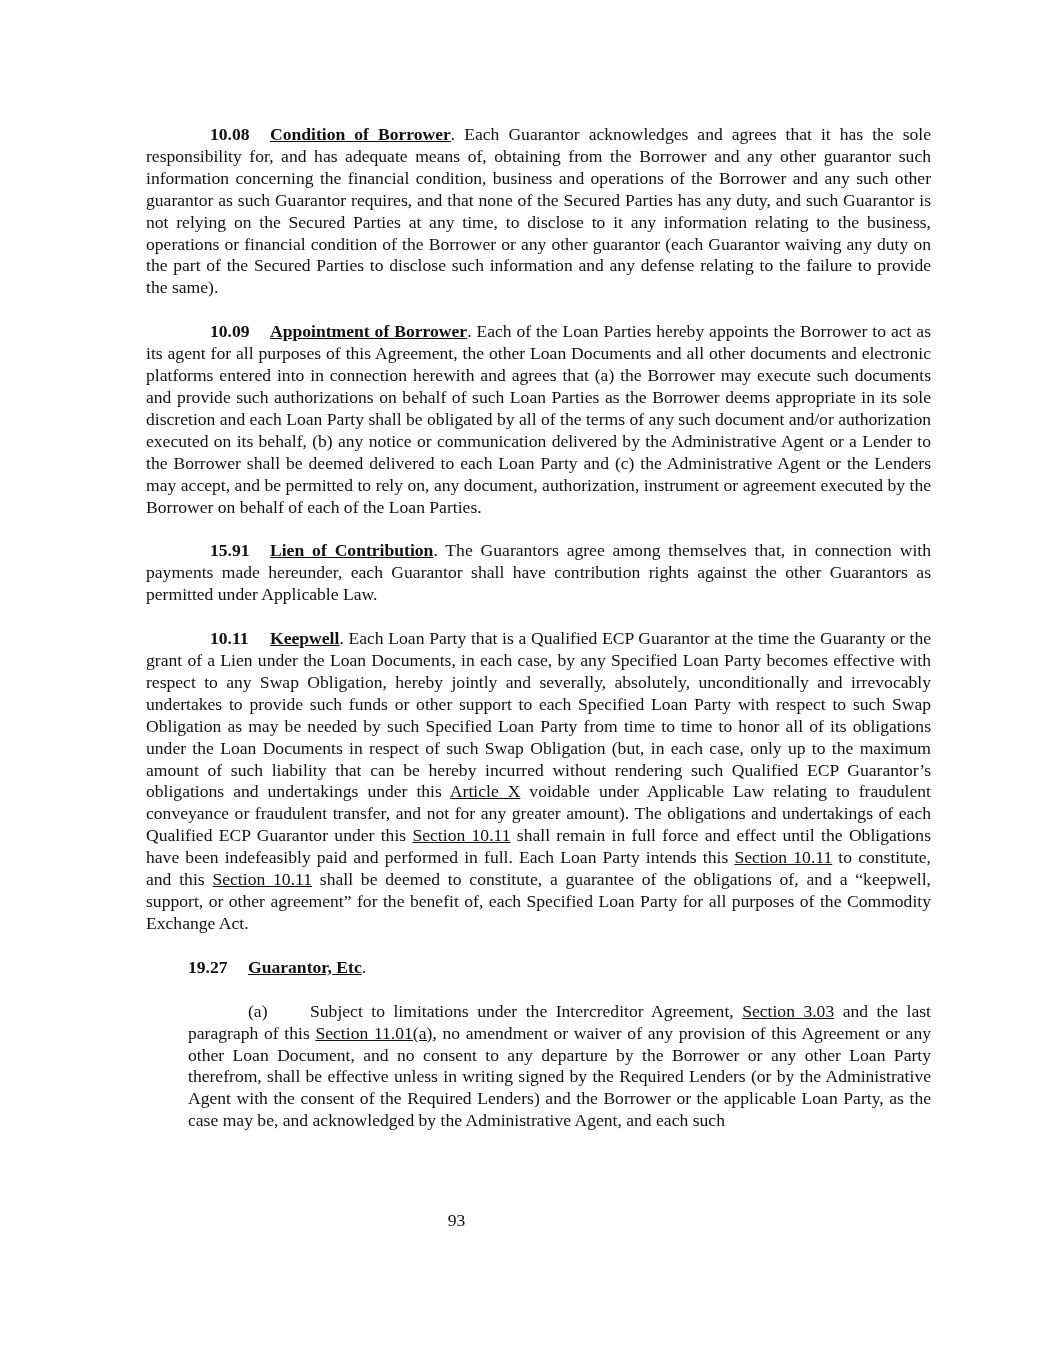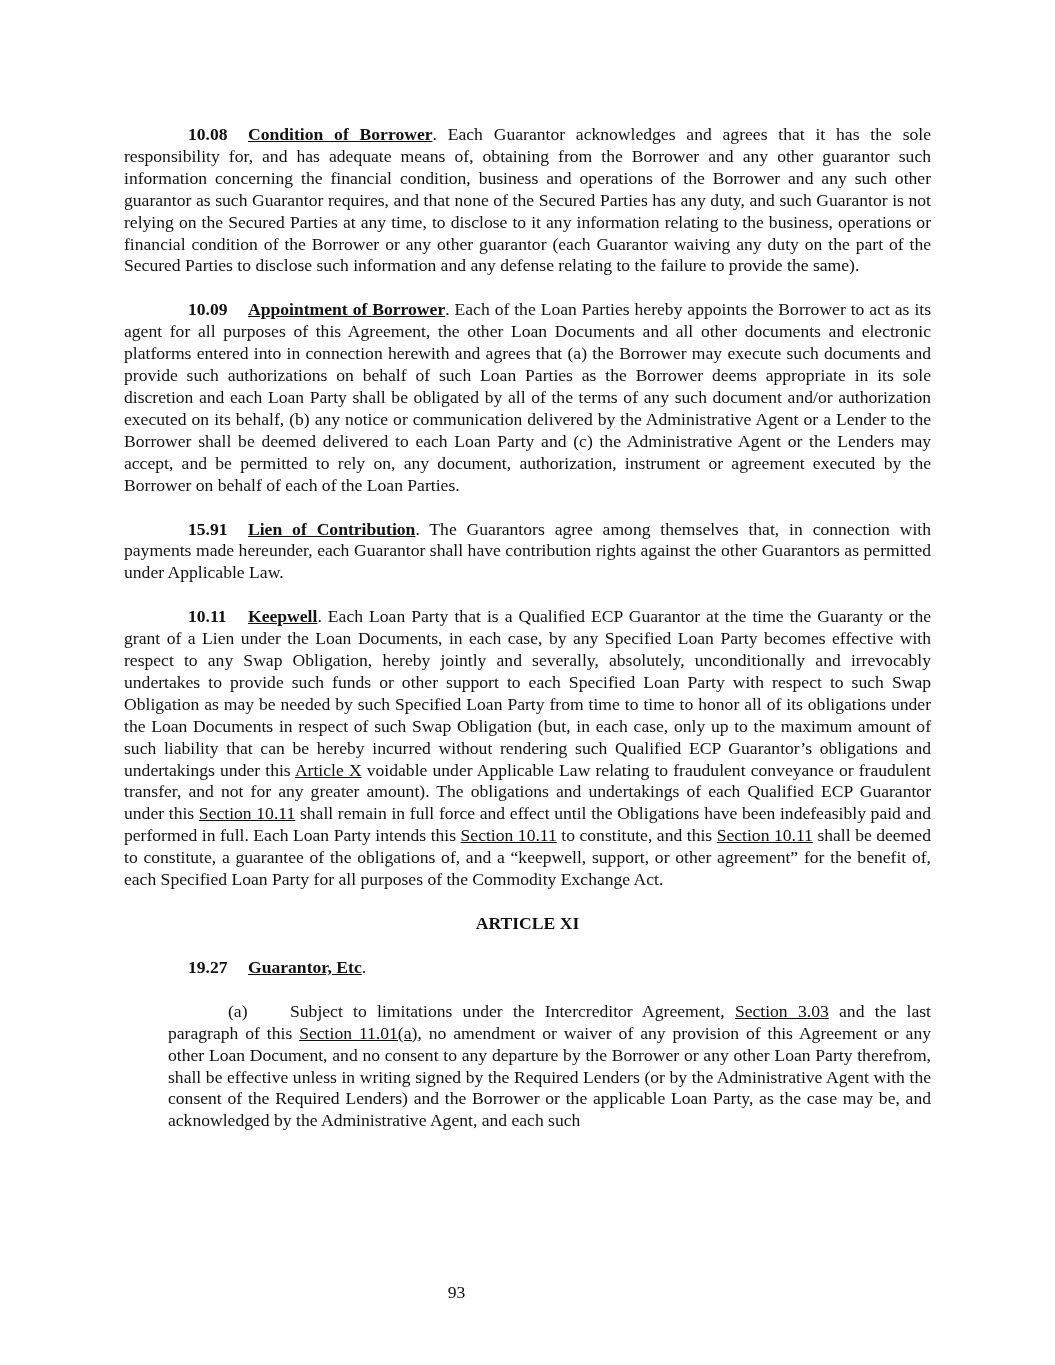--- a/index.html
+++ b/index.html
@@ -24,20 +24,21 @@
       line-height: 21.9px;
     }
     p {
       margin: 0;
       text-align: justify;
       text-align-last: left;
     }
     .para {
       text-indent: 64px;
       margin-bottom: 22px;
+      margin-left: 22px;
     }
     .sec-num {
       font-weight: bold;
       display: inline-block;
       text-indent: 0;
       width: 60px;
     }
     .sec-title {
       font-weight: bold;
       text-decoration: underline;
@@ -52,52 +53,51 @@
       margin-bottom: 22px;
     }
     .article-sub {
       text-decoration: underline;
     }
     .sub-head {
       padding-left: 64px;
       margin-bottom: 22px;
     }
     .subpara {
-      margin-left: 44px;
+      margin-left: 64px;
       text-indent: 60px;
     }
     .subpara-label {
       display: inline-block;
       text-indent: 0;
       width: 62px;
     }
     .page-number {
       position: absolute;
-      top: 1282px;
+      top: 1210px;
       left: 0;
       width: 913px;
       text-align: center;
       font-size: 17.6px;
       font-family: "Liberation Serif", "DejaVu Serif", serif;
     }
   </style>
 </head>
 <body>
 
 <div class="page">
 
   <p class="para"><span class="sec-num">10.08</span><span class="sec-title">Condition of Borrower</span><span>.  Each Guarantor acknowledges and agrees that it has the sole responsibility for, and has adequate means of, obtaining from the Borrower and any other guarantor such information concerning the financial condition, business and operations of the Borrower and any such other guarantor as such Guarantor requires, and that none of the Secured Parties has any duty, and such Guarantor is not relying on the Secured Parties at any time, to disclose to it any information relating to the business, operations or financial condition of the Borrower or any other guarantor (each Guarantor waiving any duty on the part of the Secured Parties to disclose such information and any defense relating to the failure to provide the same).</span></p>
 
   <p class="para"><span class="sec-num">10.09</span><span class="sec-title">Appointment of Borrower</span><span>.  Each of the Loan Parties hereby appoints the Borrower to act as its agent for all purposes of this Agreement, the other Loan Documents and all other documents and electronic platforms entered into in connection herewith and agrees that (a) the Borrower may execute such documents and provide such authorizations on behalf of such Loan Parties as the Borrower deems appropriate in its sole discretion and each Loan Party shall be obligated by all of the terms of any such document and/or authorization executed on its behalf, (b) any notice or communication delivered by the Administrative Agent or a Lender to the Borrower shall be deemed delivered to each Loan Party and (c) the Administrative Agent or the Lenders may accept, and be permitted to rely on, any document, authorization, instrument or agreement executed by the Borrower on behalf of each of the Loan Parties.</span></p>
 
   <p class="para"><span class="sec-num">15.91</span><span class="sec-title">Lien of Contribution</span><span>.  The Guarantors agree among themselves that, in connection with payments made hereunder, each Guarantor shall have contribution rights against the other Guarantors as permitted under Applicable Law.</span></p>
 
   <p class="para"><span class="sec-num">10.11</span><span class="sec-title">Keepwell</span><span>.  Each Loan Party that is a Qualified ECP Guarantor at the time the Guaranty or the grant of a Lien under the Loan Documents, in each case, by any Specified Loan Party becomes effective with respect to any Swap Obligation, hereby jointly and severally, absolutely, unconditionally and irrevocably undertakes to provide such funds or other support to each Specified Loan Party with respect to such Swap Obligation as may be needed by such Specified Loan Party from time to time to honor all of its obligations under the Loan Documents in respect of such Swap Obligation (but, in each case, only up to the maximum amount of such liability that can be hereby incurred without rendering such Qualified ECP Guarantor’s obligations and undertakings under this </span><span class="xref">Article X</span><span> voidable under Applicable Law relating to fraudulent conveyance or fraudulent transfer, and not for any greater amount).  The obligations and undertakings of each Qualified ECP Guarantor under this </span><span class="xref">Section 10.11</span><span> shall remain in full force and effect until the Obligations have been indefeasibly paid and performed in full.  Each Loan Party intends this </span><span class="xref">Section 10.11</span><span> to constitute, and this </span><span class="xref">Section 10.11</span><span> shall be deemed to constitute, a guarantee of the obligations of, and a “keepwell, support, or other agreement” for the benefit of, each Specified Loan Party for all purposes of the Commodity Exchange Act.</span></p>
 
-  <p class="article-head">ARTICLE XI</p>
 
 
   <p class="sub-head"><span class="sec-num">19.27</span><span class="sec-title">Guarantor, Etc</span><span>.</span></p>
 
   <p class="subpara"><span class="subpara-label">(a)</span><span>Subject to limitations under the Intercreditor Agreement, </span><span class="xref">Section 3.03</span><span> and the last paragraph of this </span><span class="xref">Section 11.01(a)</span><span>, no amendment or waiver of any provision of this Agreement or any other Loan Document, and no consent to any departure by the Borrower or any other Loan Party therefrom, shall be effective unless in writing signed by the Required Lenders (or by the Administrative Agent with the consent of the Required Lenders) and the Borrower or the applicable Loan Party, as the case may be, and acknowledged by the Administrative Agent, and each such</span></p>
 
 </div>
 
 <div class="page-number">93</div>
 

